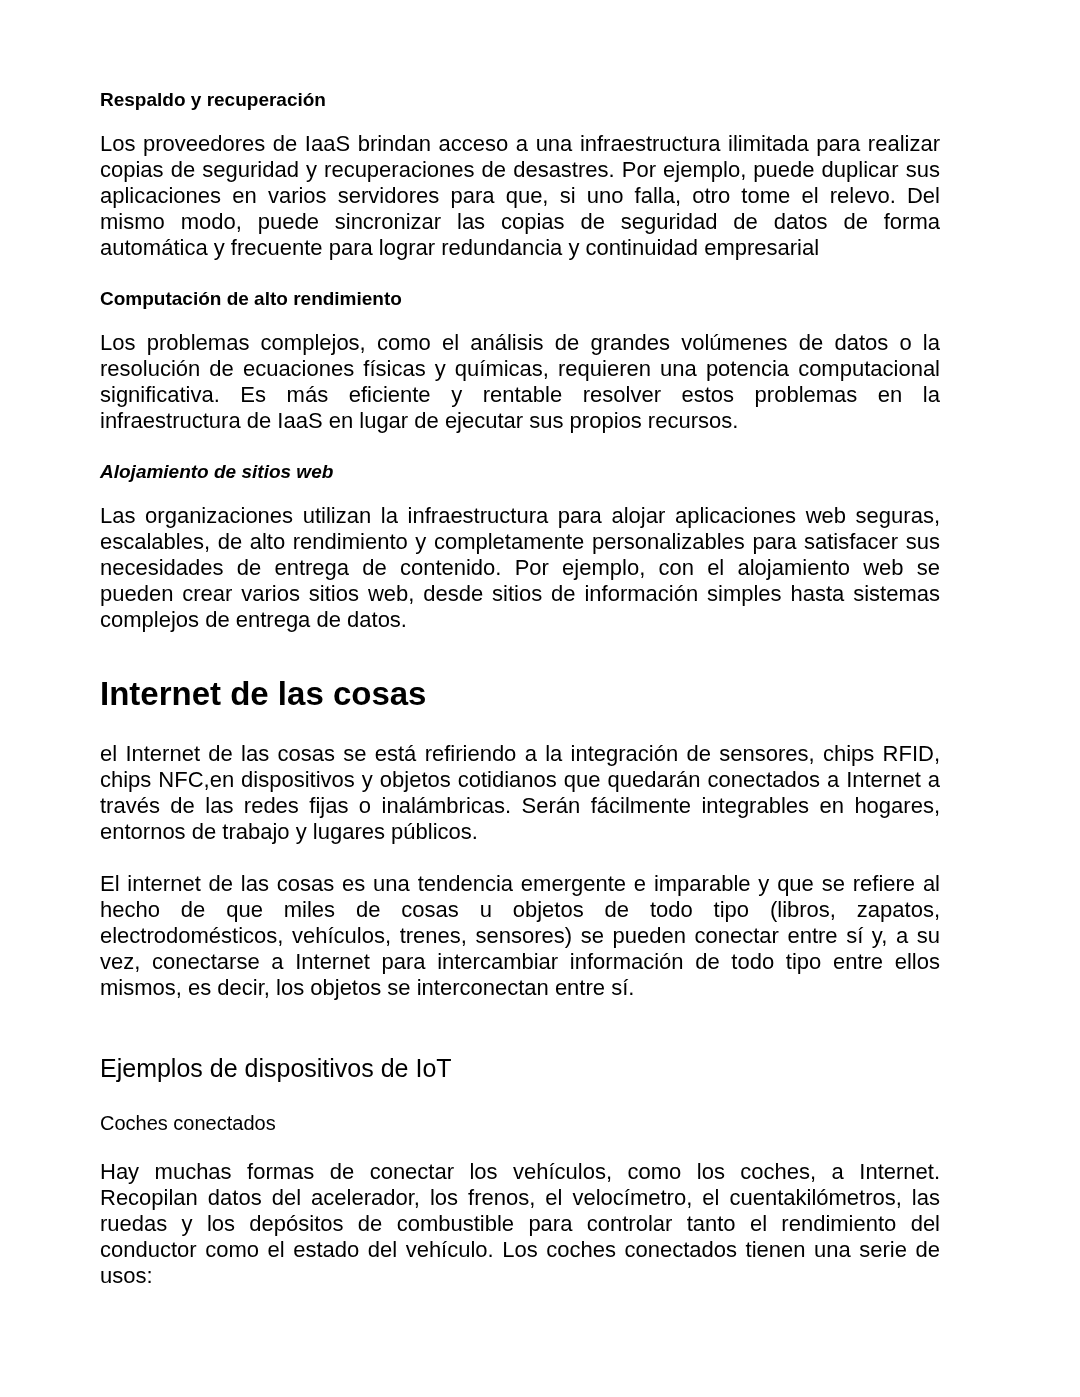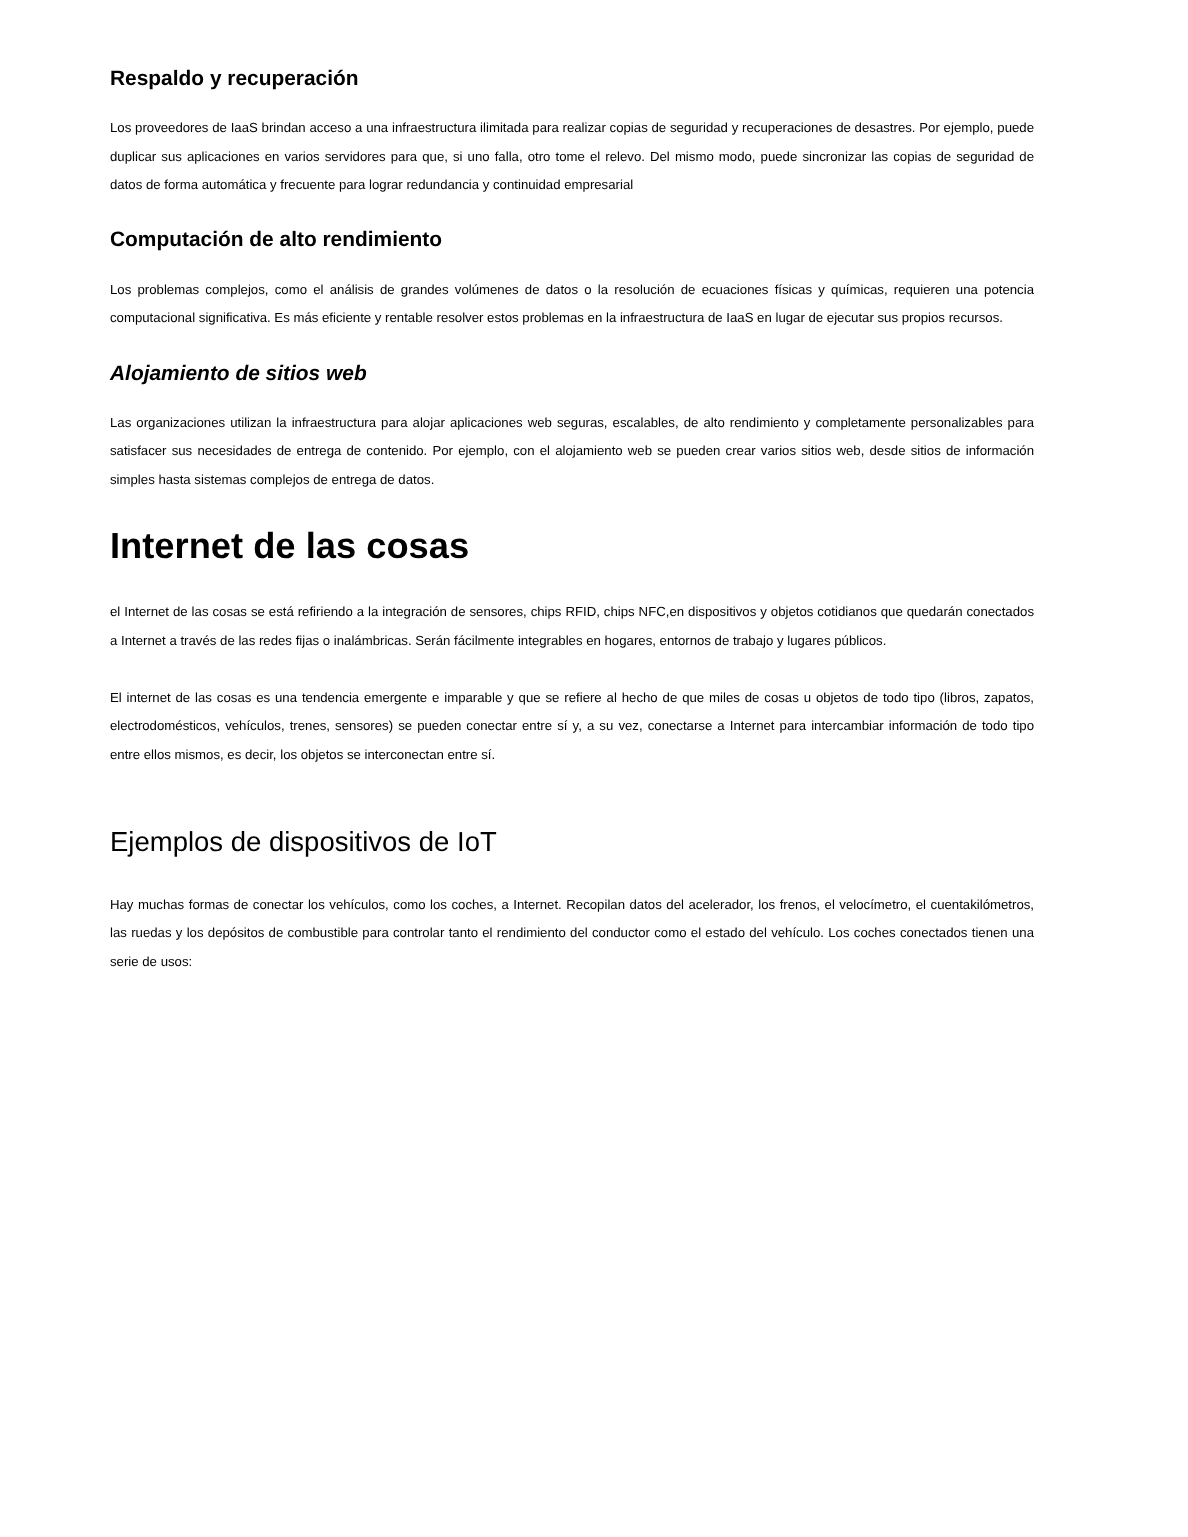--- a/index.html
+++ b/index.html
@@ -8,27 +8,27 @@
     background: #ffffff;
   }
   .page {
     position: relative;
     width: 944px;
     min-height: 1397px;
     box-sizing: border-box;
     background: #ffffff;
     color: #000000;
     font-family: "Liberation Sans", "DejaVu Sans", sans-serif;
-    padding: 60px 140px 60px 100px;
+    padding: 88px 140px 60px 100px;
   }
   .content {
     width: 840px;
   }
   p.body {
-    font-size: 12px;
+    font-size: 22px;
     line-height: 26px;
     text-align: justify;
     margin: 0 0 26px 0;
   }
   h3.sub {
     font-size: 19px;
     font-weight: bold;
     line-height: 23px;
     margin: 0 0 20px 0;
   }
@@ -36,21 +36,21 @@
     margin-top: 72px;
   }
   .gap-md {
     margin-top: 10px;
     font-style: italic;
   }
   h1.title {
     font-size: 33px;
     font-weight: bold;
     line-height: 38px;
-    margin: 28px 0 28px 0;
+    margin: 42px 0 28px 0;
   }
   h2.examples {
     font-size: 25px;
     font-weight: 400;
     line-height: 30px;
     margin: 52px 0 28px 0;
   }
   h3.light {
     font-size: 20px;
     font-weight: 400;
@@ -72,16 +72,17 @@
 
     <h3 class="sub gap-md">Alojamiento de sitios web</h3>
     <p class="body">Las organizaciones utilizan la infraestructura para alojar aplicaciones web seguras, escalables, de alto rendimiento y completamente personalizables para satisfacer sus necesidades de entrega de contenido. Por ejemplo, con el alojamiento web se pueden crear varios sitios web, desde sitios de información simples hasta sistemas complejos de entrega de datos.</p>
 
     <h1 class="title">Internet de las cosas</h1>
     <p class="body">el Internet de las cosas se está refiriendo a la integración de sensores, chips RFID, chips NFC,en dispositivos y objetos cotidianos que quedarán conectados a Internet a través de las redes fijas o inalámbricas. Serán fácilmente integrables en hogares, entornos de trabajo y lugares públicos.</p>
     <p class="body">El internet de las cosas es una tendencia emergente e imparable y que se refiere al hecho de que miles de cosas u objetos de todo tipo (libros, zapatos, electrodomésticos, vehículos, trenes, sensores) se pueden conectar entre sí y, a su vez, conectarse a Internet para intercambiar información de todo tipo entre ellos mismos, es decir, los objetos se interconectan entre sí.</p>
 
     <h2 class="examples">Ejemplos de dispositivos de IoT</h2>
 
+    <h3 class="light">Coches conectados</h3>
     <p class="body">Hay muchas formas de conectar los vehículos, como los coches, a Internet. Recopilan datos del acelerador, los frenos, el velocímetro, el cuentakilómetros, las ruedas y los depósitos de combustible para controlar tanto el rendimiento del conductor como el estado del vehículo. Los coches conectados tienen una serie de usos:</p>
 
   </div>
 </div>
 
 </body></html>

